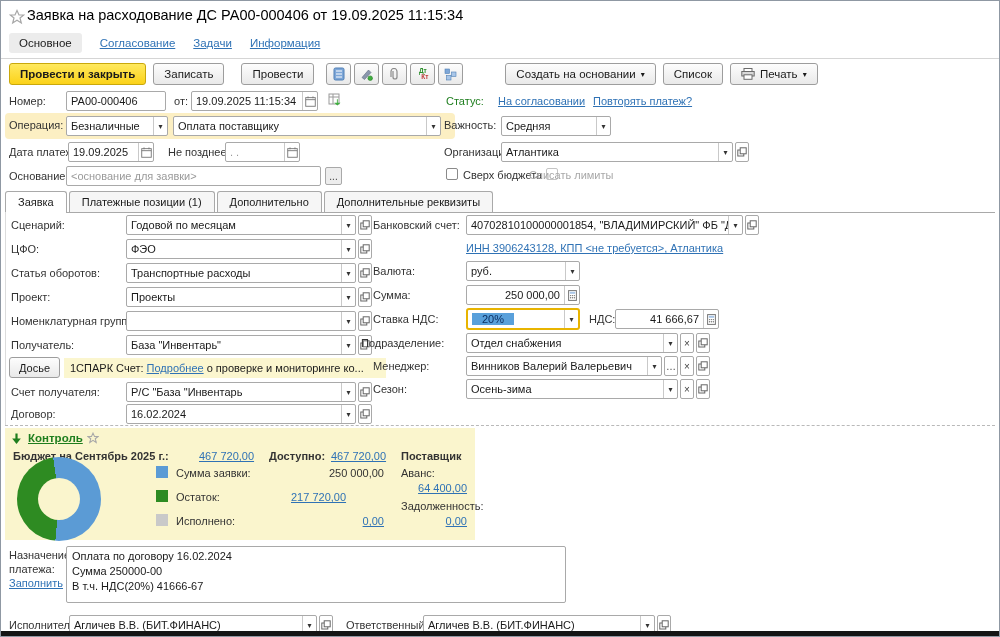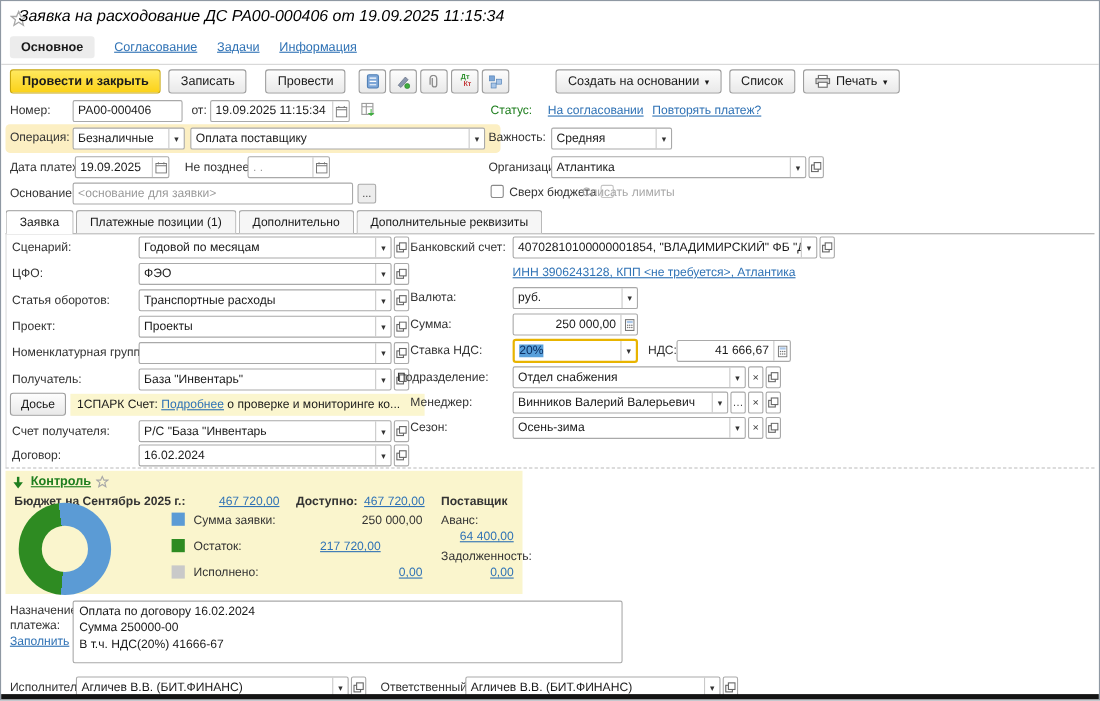--- a/index.html
+++ b/index.html
@@ -16,44 +16,44 @@
   .fld .txt.num { text-align:right; }
   .fld .txt.ph { color:#9a9a9a; }
   .fld .arr { width:14px; align-self:stretch; display:flex; align-items:center; justify-content:center; border-left:1px solid #c9c9c9; font-size:8px; color:#333; cursor:pointer; }
   .fld .seg { width:15px; align-self:stretch; display:flex; align-items:center; justify-content:center; border-left:1px solid #c9c9c9; cursor:pointer; }
   .mini { position:absolute; width:14px; height:20px; border:1px solid #a9a9a9; border-radius:2px; background:#fff; display:flex; align-items:center; justify-content:center; cursor:pointer; font-size:10px; color:#444; }
   .btn { height:22px; border:1px solid #9d9d9d; border-radius:3px; background:linear-gradient(#fdfdfd,#e9e9e9); font-size:11.5px; padding:0 10px; display:inline-flex; align-items:center; gap:5px; color:#1a1a1a; cursor:pointer; white-space:nowrap; }
   .btn.primary { background:linear-gradient(#ffe95e,#fbd219); border-color:#c9a80c; font-weight:bold; }
   .btn.iconbtn { width:25px; padding:0; justify-content:center; }
   .toolbar { position:absolute; left:8px; top:62px; display:flex; align-items:center; }
   .navrow { position:absolute; left:8px; top:32px; display:flex; align-items:center; gap:18px; }
-  .navpill { background:#ececec; border-radius:3px; padding:4px 10px; font-size:11.5px; cursor:pointer;font-weight:bold; }
+  .navpill { background:#ececec; border-radius:3px; padding:4px 10px; font-size:11.5px; cursor:pointer; }
   .navlink { font-size:11.5px; }
   .hr { position:absolute; left:0; right:0; top:57px; border-top:1px solid #d5d5d5; }
   .ophl { position:absolute; left:4px; top:112px; width:450px; height:26px; background:#fcefc3; border-radius:4px; }
   .ftabs { position:absolute; left:4px; top:190px; right:4px; height:22px; border-bottom:1px solid #a9a9a9; display:flex; align-items:flex-end; }
   .ftab { border:1px solid #a9a9a9; border-bottom:none; border-radius:3px 3px 0 0; padding:4px 12px 4px; font-size:11px; background:#f6f6f6; margin-right:2px; cursor:pointer; }
   .ftab.active { background:#fff; margin-bottom:-1px; padding-bottom:5px; }
   .vline { position:absolute; left:4px; top:211px; height:213px; border-left:1px solid #dcdcdc; }
   .dashed { position:absolute; left:4px; right:4px; top:424px; border-top:1px dashed #b9b9b9; }
   .panel { position:absolute; left:4px; top:427px; width:470px; height:112px; background:#faf5cd; }
   .sw { position:absolute; width:12px; height:12px; }
   .cb { position:absolute; width:12px; height:12px; border:1px solid #8a8a8a; border-radius:2px; background:#fff; cursor:pointer; }
   .cb.dis { border-color:#c4c4c4; }
   .cblbl { position:absolute; font-size:11px; color:#333; cursor:pointer; }
   .cblbl.dis { color:#a8a8a8; }
-  .sel { background:#59a0db; color:#0b2f63; padding:0 0; }
+  .sel { background:#59a0db; color:#0b2f63; padding:0 10px; }
   .fld.focus { border:2px solid #e8b400; border-radius:3px; }
   .donut { position:absolute; left:16px; top:456px; width:84px; height:84px; border-radius:50%; }
   .hole { position:absolute; left:37px; top:477px; width:42px; height:42px; border-radius:50%; background:#faf5cd; }
   .ta { position:absolute; left:65px; top:545px; width:500px; height:57px; border:1px solid #a9a9a9; border-radius:2px; background:#fff; padding:2px 5px; font-size:11px; white-space:pre-line; line-height:1.35; }
   .spark { position:absolute; left:63px; top:357px; width:322px; height:20px; background:#fbf6cf; display:flex; align-items:center; padding:0 6px; white-space:nowrap; overflow:hidden; }
   .bold { font-weight:bold; }
   .btmbar { position:absolute; left:0; right:0; bottom:0; height:5px; background:#141414; }
-  .title { position:absolute; left:16px; top:6px; font-size:14.5px; color:#000;font-style:italic; }
+  .title { position:absolute; left:26px; top:6px; font-size:14.5px; color:#000; }
   svg { display:block; }
 </style>
 </head>
 <body>
 
 <div class="window">
 
   <span class="abs" style="left:8px;top:8px">
     <svg width="16" height="16" viewBox="0 0 16 16">
         <polygon points="8,1.5 10,6 14.7,6 11,9 12.3,14 8,11.2 3.7,14 5,9 1.3,6 6,6" fill="#fff" stroke="#a8a8a8" stroke-width="1.2"></polygon>

